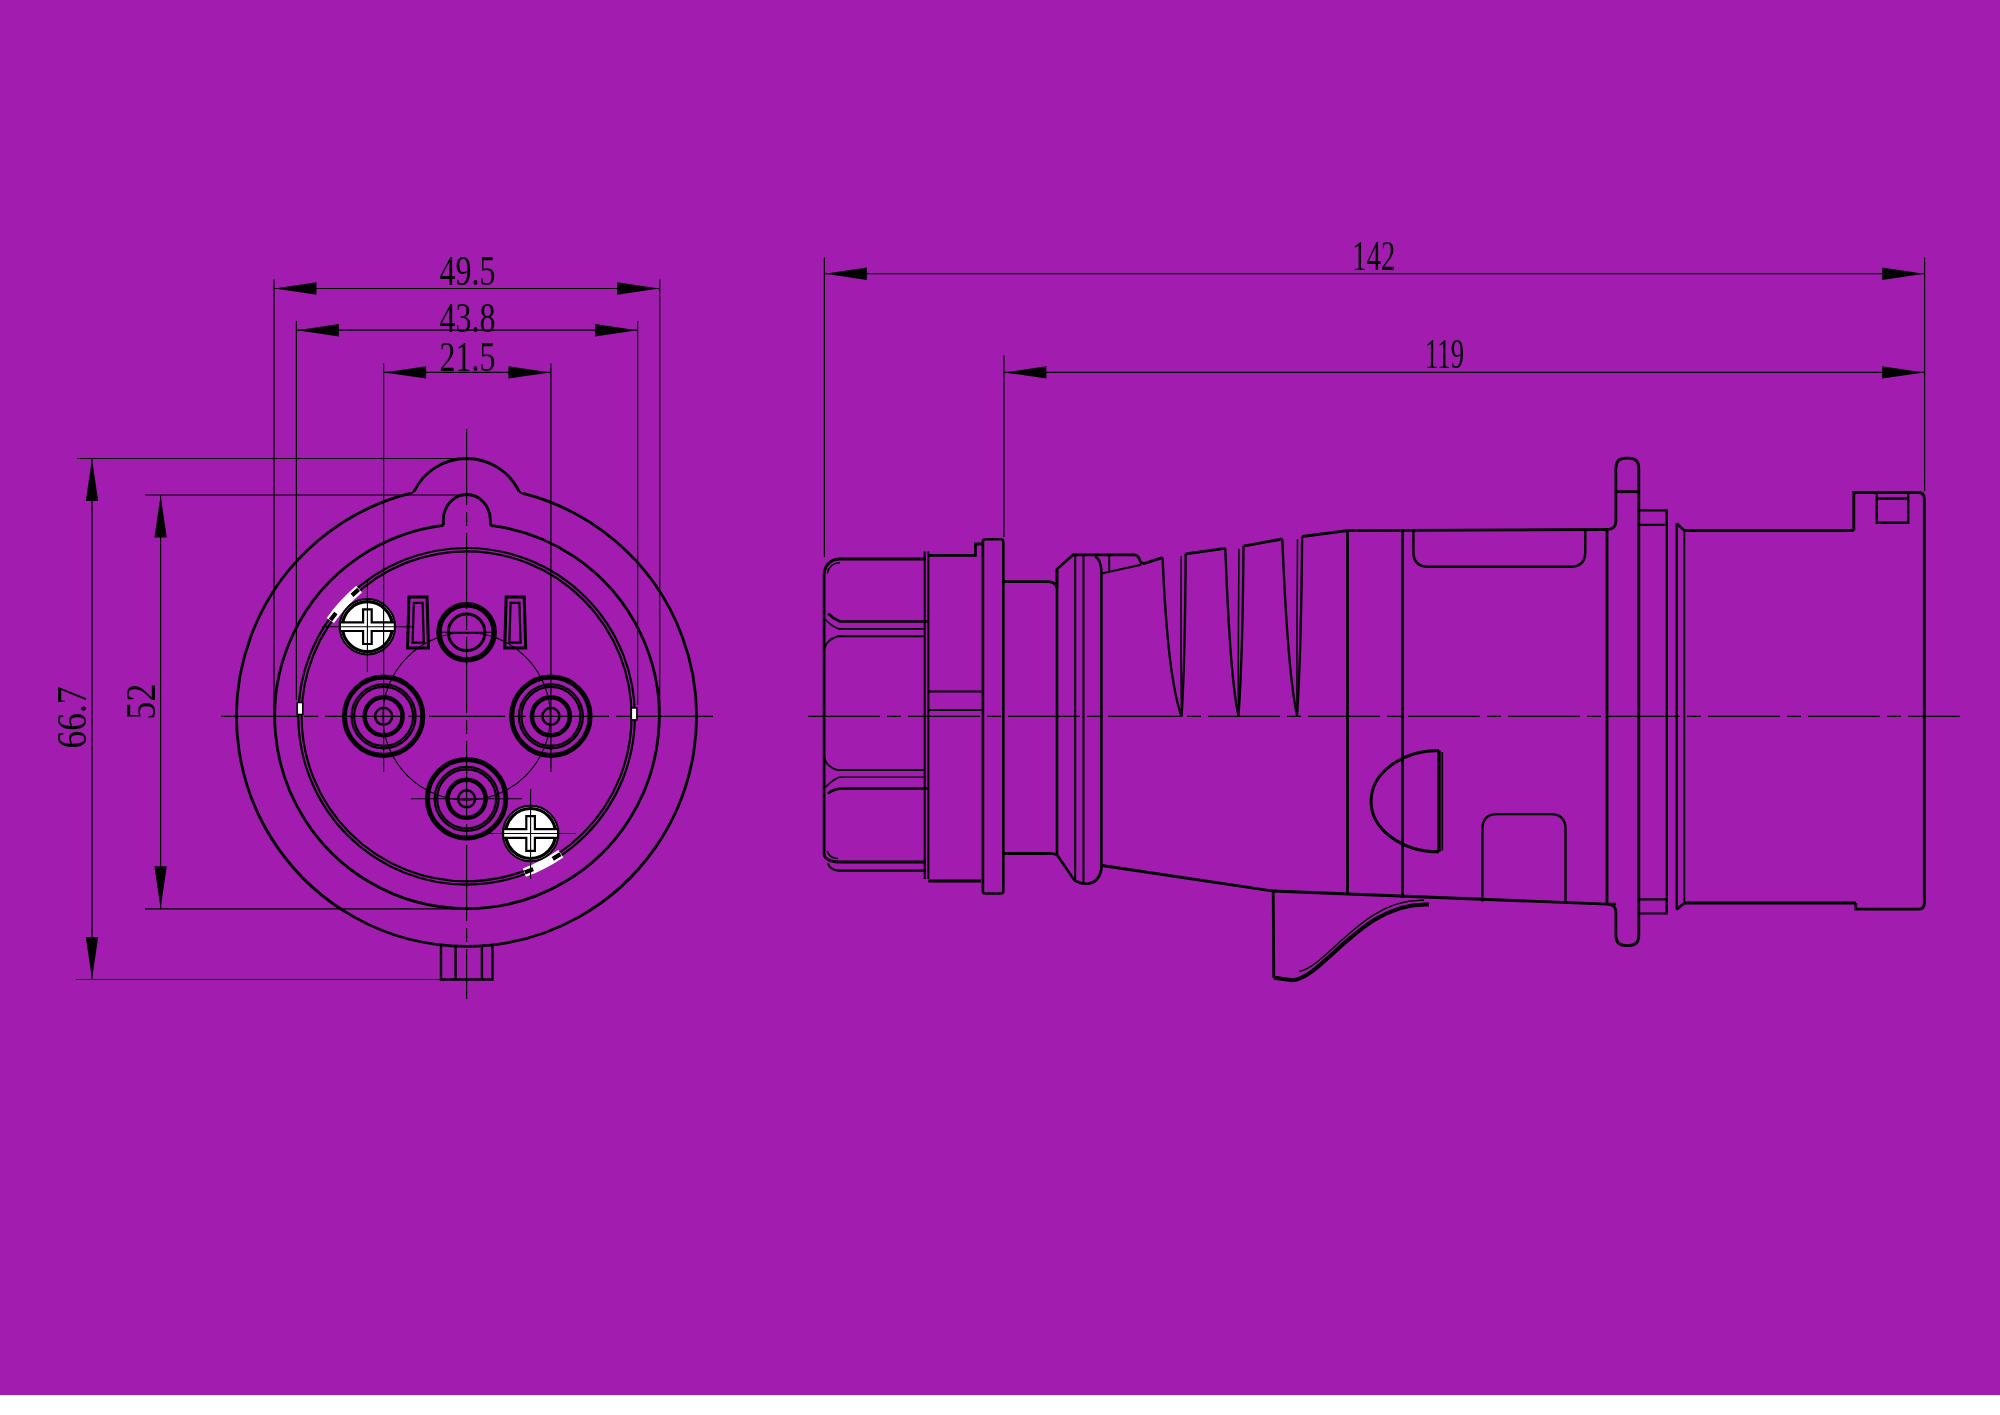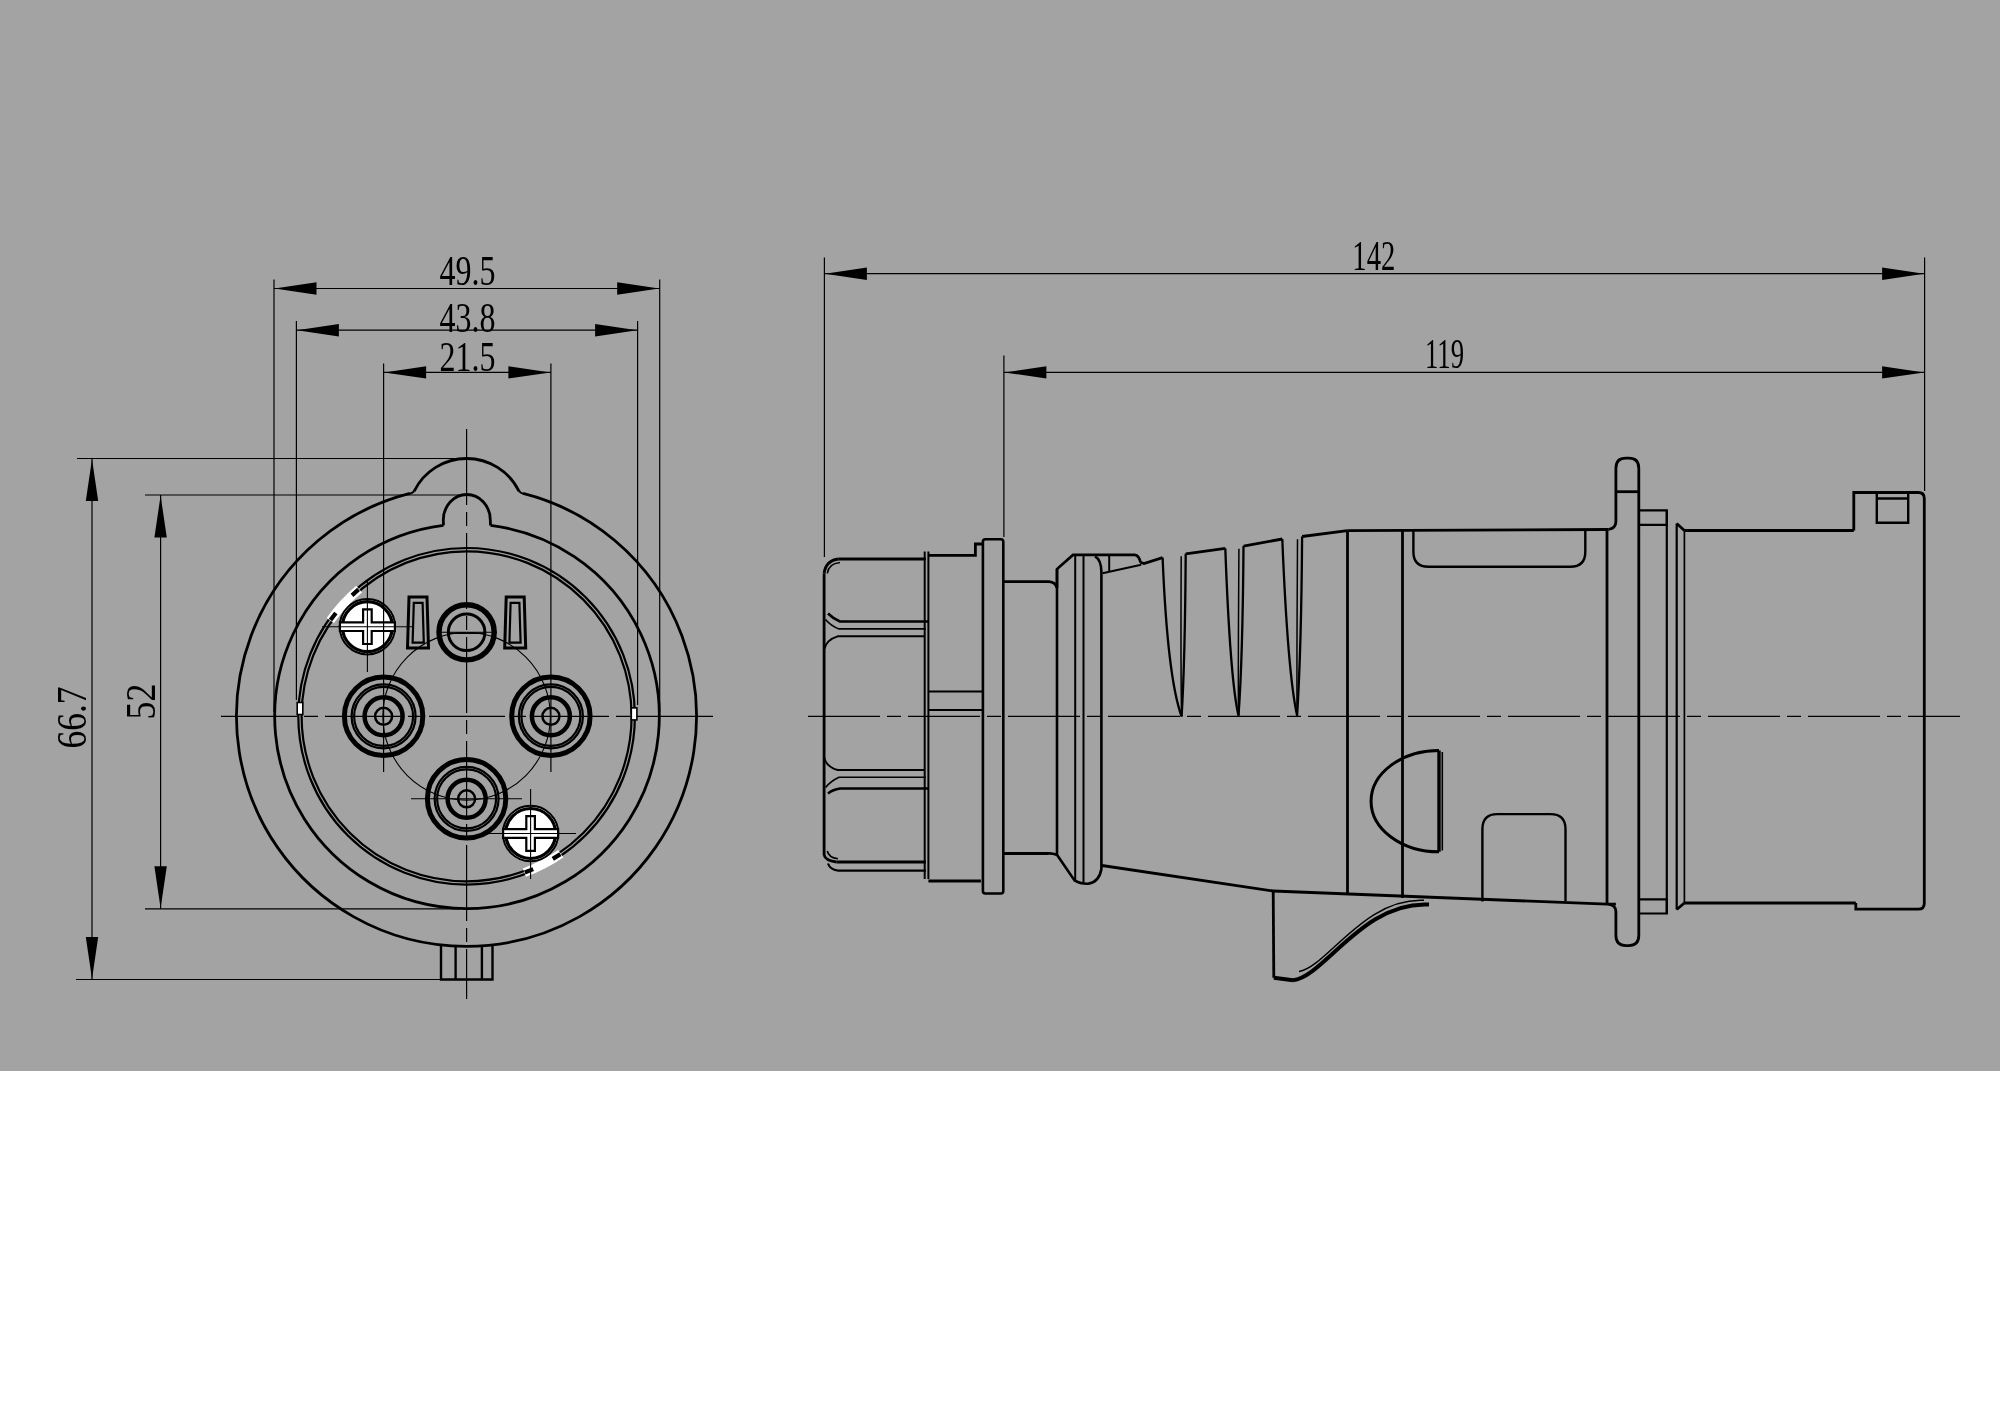--- a/index.html
+++ b/index.html
@@ -1,16 +1,16 @@
 <!DOCTYPE html>
 <html><head>
 <meta charset="utf-8">
 <style>
   html,body{margin:0;padding:0;background:#ffffff;}
-  .page{position:relative;width:2000px;height:1071px;background:#a3a3a3;overflow:hidden;}
+  .page{position:relative;width:2000px;height:1395px;background:#a21caf;overflow:hidden;}
   svg{position:absolute;left:0;top:0;}
   text{font-family:"Liberation Serif", serif;fill:#000;}
 </style>
 </head>
 <body>
 <div class="page">
 <svg width="2000" height="1415" viewBox="0 0 2000 1415">
 
 <g id="front" stroke="#000" fill="none">
 

